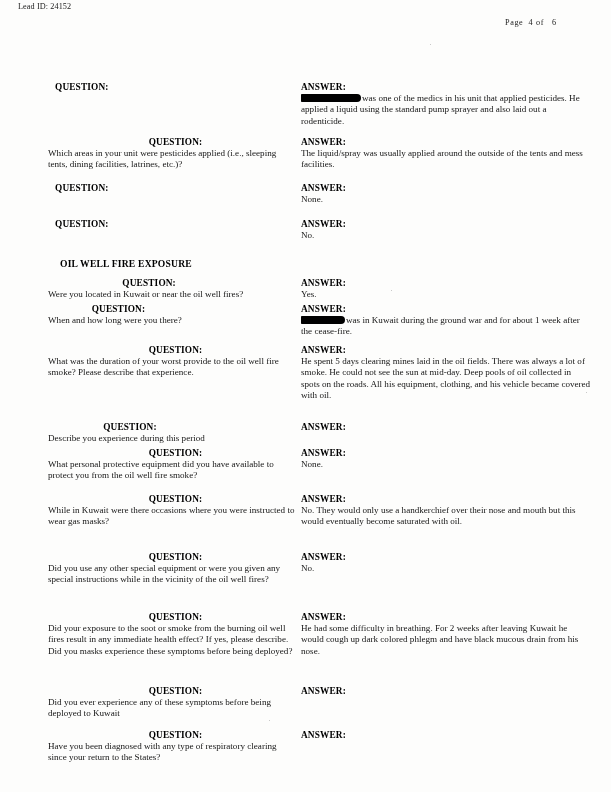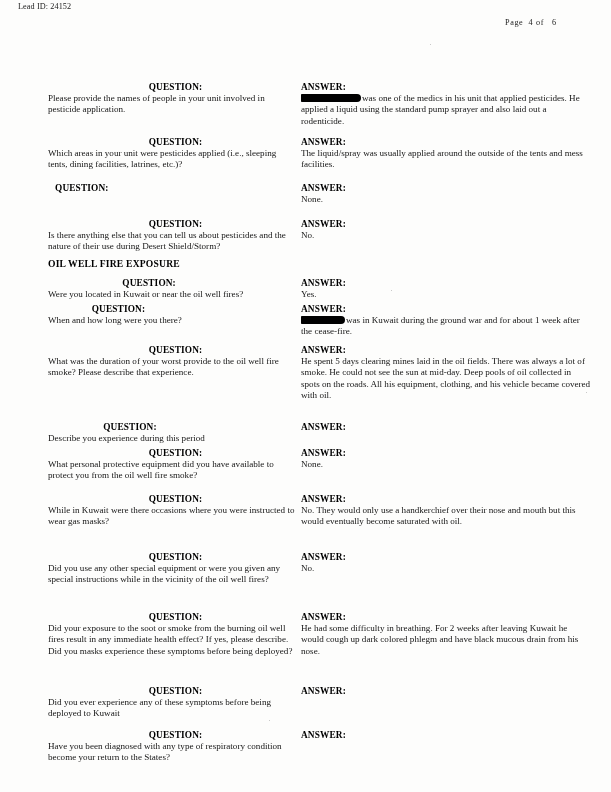--- a/index.html
+++ b/index.html
@@ -54,21 +54,21 @@
   #col-q .lbl { padding-left: 7px; text-align: center; }
   .txt {
     font-size: 9.1px;
     line-height: 11.4px;
     color: #151515;
     margin: 0;
     text-align: left;
   }
   .section-head {
     position: absolute;
-    left: 0;
+    left: 12px;
     font-weight: bold;
     font-size: 9.6px;
     letter-spacing: 0.2px;
     color: #000;
     white-space: nowrap;
   }
 
   
   .redact {
     display: inline-block;
@@ -92,32 +92,30 @@
 
 <div id="page">
 
   <div class="hdr" id="hdr-lead">Lead ID: 24152</div>
 
   <div class="hdr" id="hdr-page">Page  4 of   6</div>
 
   <div class="col" id="col-q">
       <div class="blk" style="top: 0px;">
         <div class="lbl">QUESTION:</div>
-        <div class="txt">Please provide the names of people in your unit involved in pesticide application.</div>
       </div>
       <div class="blk" style="top: 55px;">
         <div class="lbl">QUESTION:</div>
         <div class="txt">Which areas in your unit were pesticides applied (i.e., sleeping tents, dining facilities, latrines, etc.)?</div>
       </div>
       <div class="blk" style="top: 101px;">
         <div class="lbl">QUESTION:</div>
       </div>
       <div class="blk" style="top: 137px;">
         <div class="lbl">QUESTION:</div>
-        <div class="txt">Is there anything else that you can tell us about pesticides and the nature of their use during Desert Shield/Storm?</div>
       </div>
       <div class="blk" style="top: 196px;">
         <div class="lbl">QUESTION:</div>
         <div class="txt">Were you located in Kuwait or near the oil well fires?</div>
       </div>
       <div class="blk" style="top: 222px;">
         <div class="lbl">QUESTION:</div>
         <div class="txt">When and how long were you there?</div>
       </div>
       <div class="blk" style="top: 263px;">
@@ -143,21 +141,21 @@
       <div class="blk" style="top: 530px;">
         <div class="lbl">QUESTION:</div>
         <div class="txt">Did your exposure to the soot or smoke from the burning oil well fires result in any immediate health effect?  If yes, please describe.  Did you masks experience these symptoms before being deployed?</div>
       </div>
       <div class="blk" style="top: 604px;">
         <div class="lbl">QUESTION:</div>
         <div class="txt">Did you ever experience any of these symptoms before being deployed to Kuwait</div>
       </div>
       <div class="blk" style="top: 648px;">
         <div class="lbl">QUESTION:</div>
-        <div class="txt">Have you been diagnosed with any type of respiratory condition become your return to the States?</div>
+        <div class="txt">Have you been diagnosed with any type of respiratory clearing since your return to the States?</div>
       </div>
       <div class="section-head" style="top: 176px;">OIL WELL FIRE EXPOSURE</div>
     </div>
   <div class="col" id="col-a">
       <div class="blk" style="top: 0px;">
         <div class="lbl">ANSWER:</div>
         <div class="txt"><span class="redact" style="width: 60px;"></span><span>was one of the medics in his unit that applied pesticides.  He applied a liquid using the standard pump sprayer and also laid out a rodenticide.</span></div>
       </div>
       <div class="blk" style="top: 55px;">
         <div class="lbl">ANSWER:</div>

